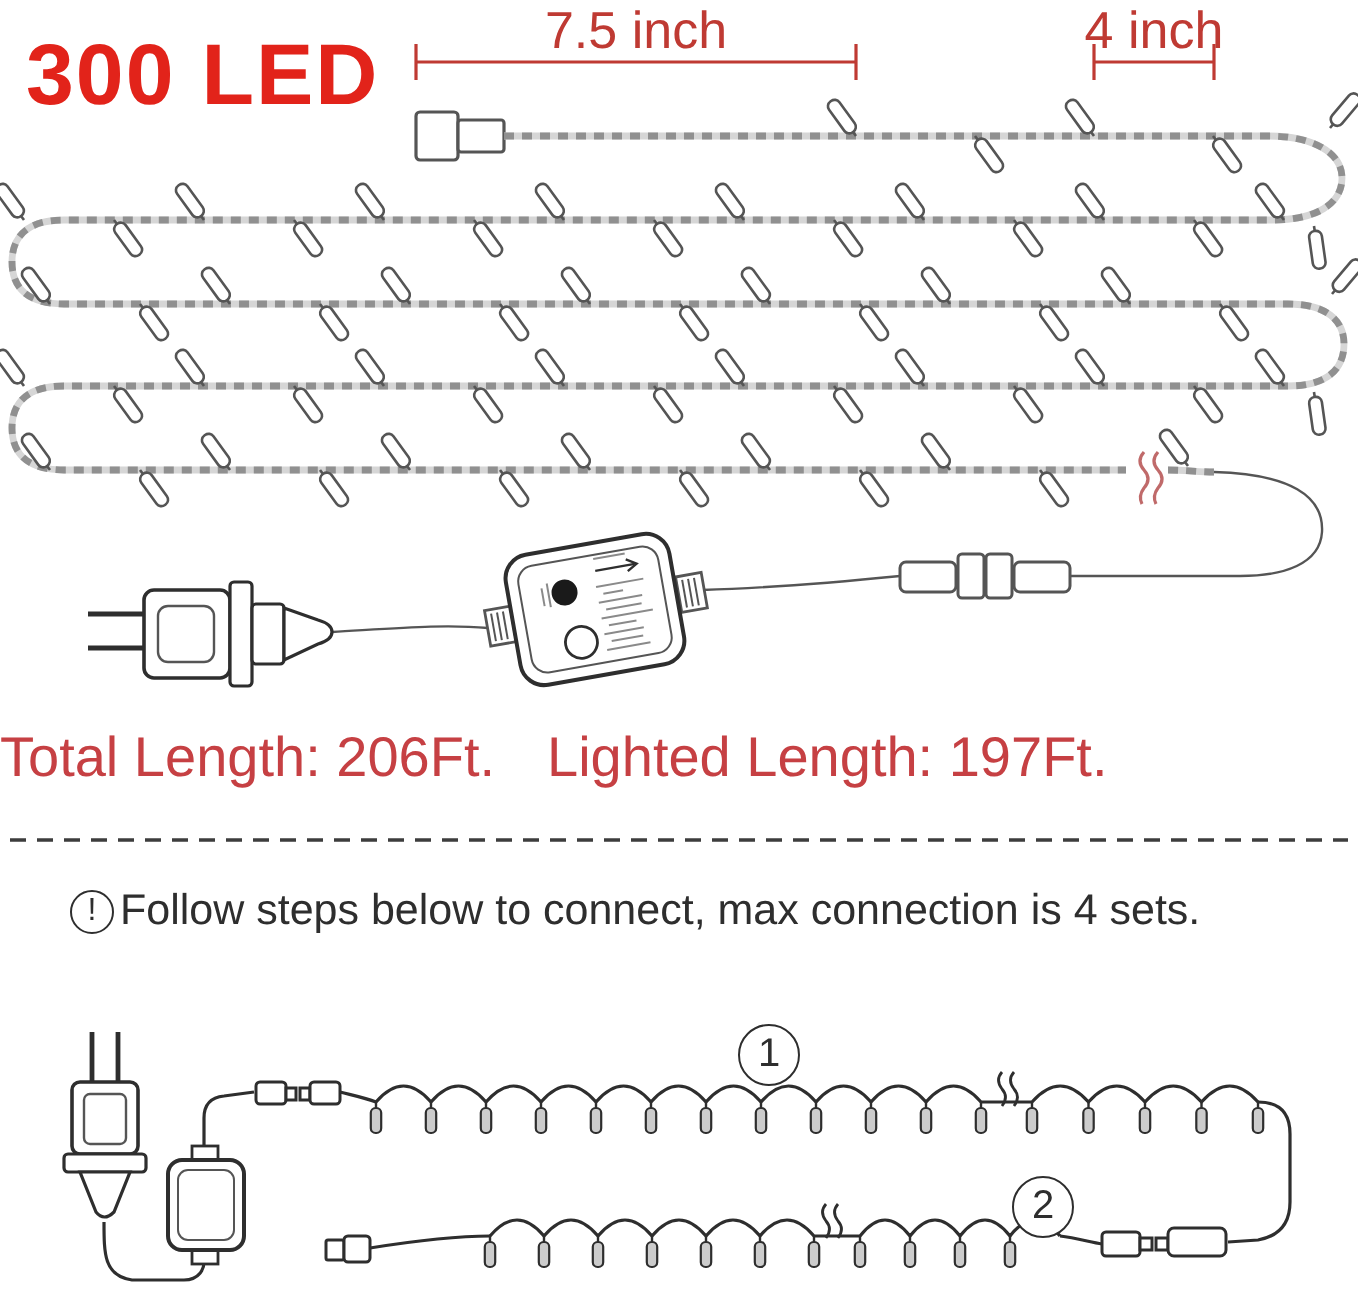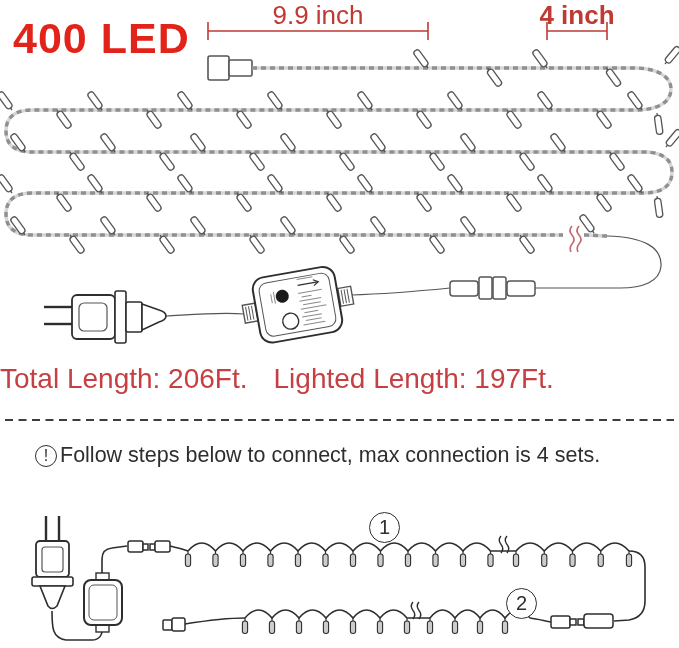--- a/index.html
+++ b/index.html
@@ -483,23 +483,23 @@
       <rect x="584" y="614" width="29" height="14" rx="3"></rect>
     </g>
 
     <g fill="#fff" style="stroke:var(--c-ink);stroke-width:1.5">
       <rect x="163" y="620" width="9" height="10" rx="1"></rect>
       <rect x="172" y="618" width="13" height="13" rx="2"></rect>
       <path fill="none" d="M185,624 C210,620 230,618 245,618"></path>
     </g>
   </svg>
 
-  <div class="abs led-count">400 LED</div>
-  <div class="abs meas-label" style="left:318px;">9.9 inch</div>
-  <div class="abs meas-label" style="left:577px;font-weight:bold;">4 inch</div>
+  <div class="abs led-count">300 LED</div>
+  <div class="abs meas-label" style="left:318px;">7.5 inch</div>
+  <div class="abs meas-label" style="left:577px;">4 inch</div>
 
   <div class="abs totals">
     <span>Total Length: 206Ft.</span><span class="gap"></span><span>Lighted Length: 197Ft.</span>
   </div>
 
   <div class="abs note">
     <span class="alert-circle">!</span>
     <span class="note-text">Follow steps below to connect, max connection is 4 sets.</span>
   </div>
 

